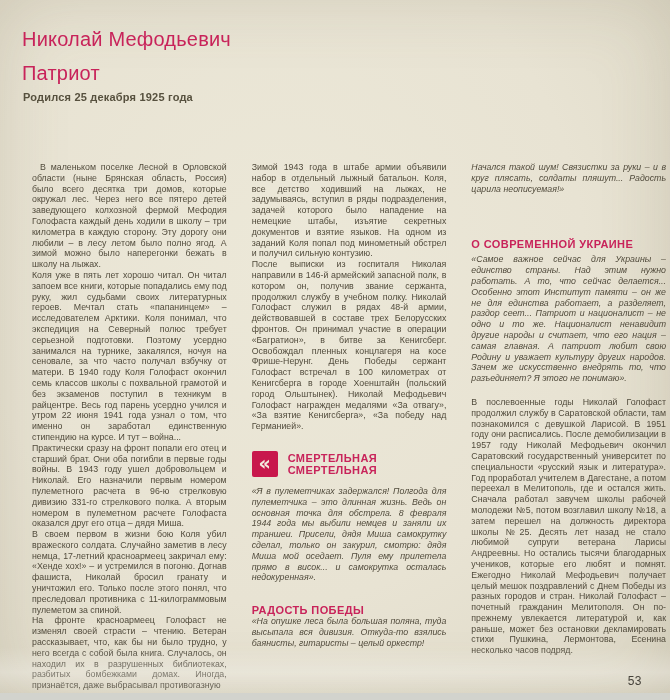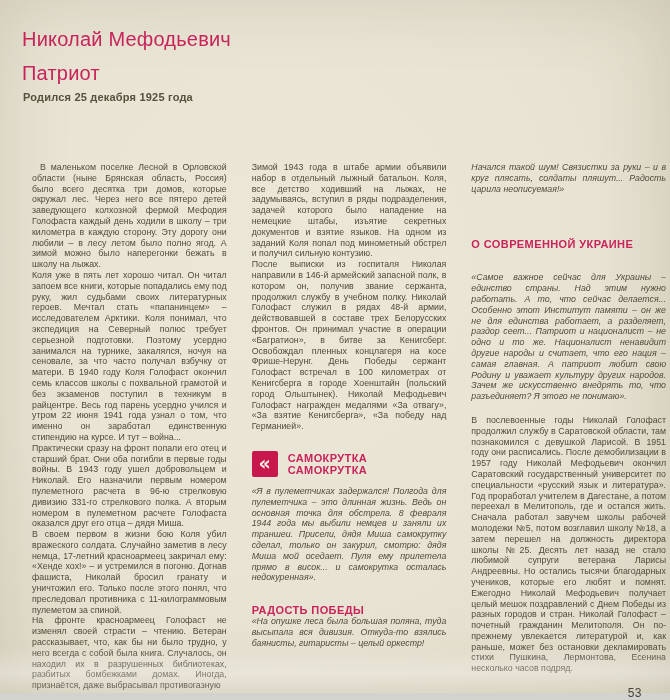--- a/index.html
+++ b/index.html
@@ -52,25 +52,25 @@
   .sec1 { margin-top:19px; }
   .sec1-row { display:flex; align-items:center; gap:10px; margin-bottom:9px; }
   .q-icon {
     width:26px; height:26px; background:#c8174c; border-radius:2px;
     display:flex; align-items:center; justify-content:center; flex:0 0 auto;
     color:#f3eadf; font-size:19px; font-weight:bold; line-height:1;
     font-family:"DejaVu Sans", sans-serif;
   }
   .sec2 { margin-top:21px; }
   .sec2 .sec-head { }
-  .c3-head { margin-top:44px; margin-bottom:22px; }
+  .c3-head { margin-top:44px; margin-bottom:4px; }
   .c3-body { margin-top:13px !important; }
   .quote-cont { margin-top:1px;font-style:italic; }
   .pagenum {
-    position:absolute; right:28px; bottom:0;
+    position:absolute; right:28px; bottom:12px;
     font-size:12px; color:#45423a; letter-spacing:0.5px;
   }
 </style>
 </head>
 <body>
 
 <div class="sheet">
 
   <h1 class="page-title"><span>Николай Мефодьевич</span><br><span>Патриот</span></h1>
 
@@ -86,21 +86,21 @@
       <p>На фронте красноармеец Голофаст не изменял своей страсти – чтению. Ветеран рассказывает, что, как бы ни было трудно, у него всегда с собой была книга. Случалось, он находил их в разрушенных библиотеках, разбитых бомбежками домах. Иногда, признаётся, даже выбрасывал противогазную</p>
     </div>
 
     <div class="col">
       <p>Зимой 1943 года в штабе армии объявили набор в отдельный лыжный батальон. Коля, все детство ходивший на лыжах, не задумываясь, вступил в ряды подразделения, задачей которого было нападение на немецкие штабы, изъятие секретных документов и взятие языков. На одном из заданий Коля попал под минометный обстрел и получил сильную контузию.</p>
       <p>После выписки из госпиталя Николая направили в 146-й армейский запасной полк, в котором он, получив звание сержанта, продолжил службу в учебном полку. Николай Голофаст служил в рядах 48-й армии, действовавшей в составе трех Белорусских фронтов. Он принимал участие в операции «Багратион», в битве за Кенигсберг. Освобождал пленных концлагеря на косе Фрише-Нерунг. День Победы сержант Голофаст встречал в 100 километрах от Кенигсберга в городе Хоенштайн (польский город Ольштынек). Николай Мефодьевич Голофаст награжден медалями «За отвагу», «За взятие Кенигсберга», «За победу над Германией».</p>
 
       <div class="sec1">
         <div class="sec1-row">
           <div class="q-icon">«</div>
-          <h2 class="sec-head">САМОКРУТКА САМОКРУТКА</h2>
+          <h2 class="sec-head">СМЕРТЕЛЬНАЯ СМЕРТЕЛЬНАЯ</h2>
         </div>
         <p class="quote">«Я в пулеметчиках задержался! Полгода для пулеметчика – это длинная жизнь. Ведь он основная точка для обстрела. 8 февраля 1944 года мы выбили немцев и заняли их траншеи. Присели, дядя Миша самокрутку сделал, только он закурил, смотрю: дядя Миша мой оседает. Пуля ему прилетела прямо в висок... и самокрутка осталась недокуренная».</p>
       </div>
 
       <div class="sec2">
         <h2 class="sec-head">РАДОСТЬ ПОБЕДЫ</h2>
         <p class="quote">«На опушке леса была большая поляна, туда высыпала вся дивизия. Откуда-то взялись баянисты, гитаристы – целый оркестр!</p>
       </div>
     </div>
 

